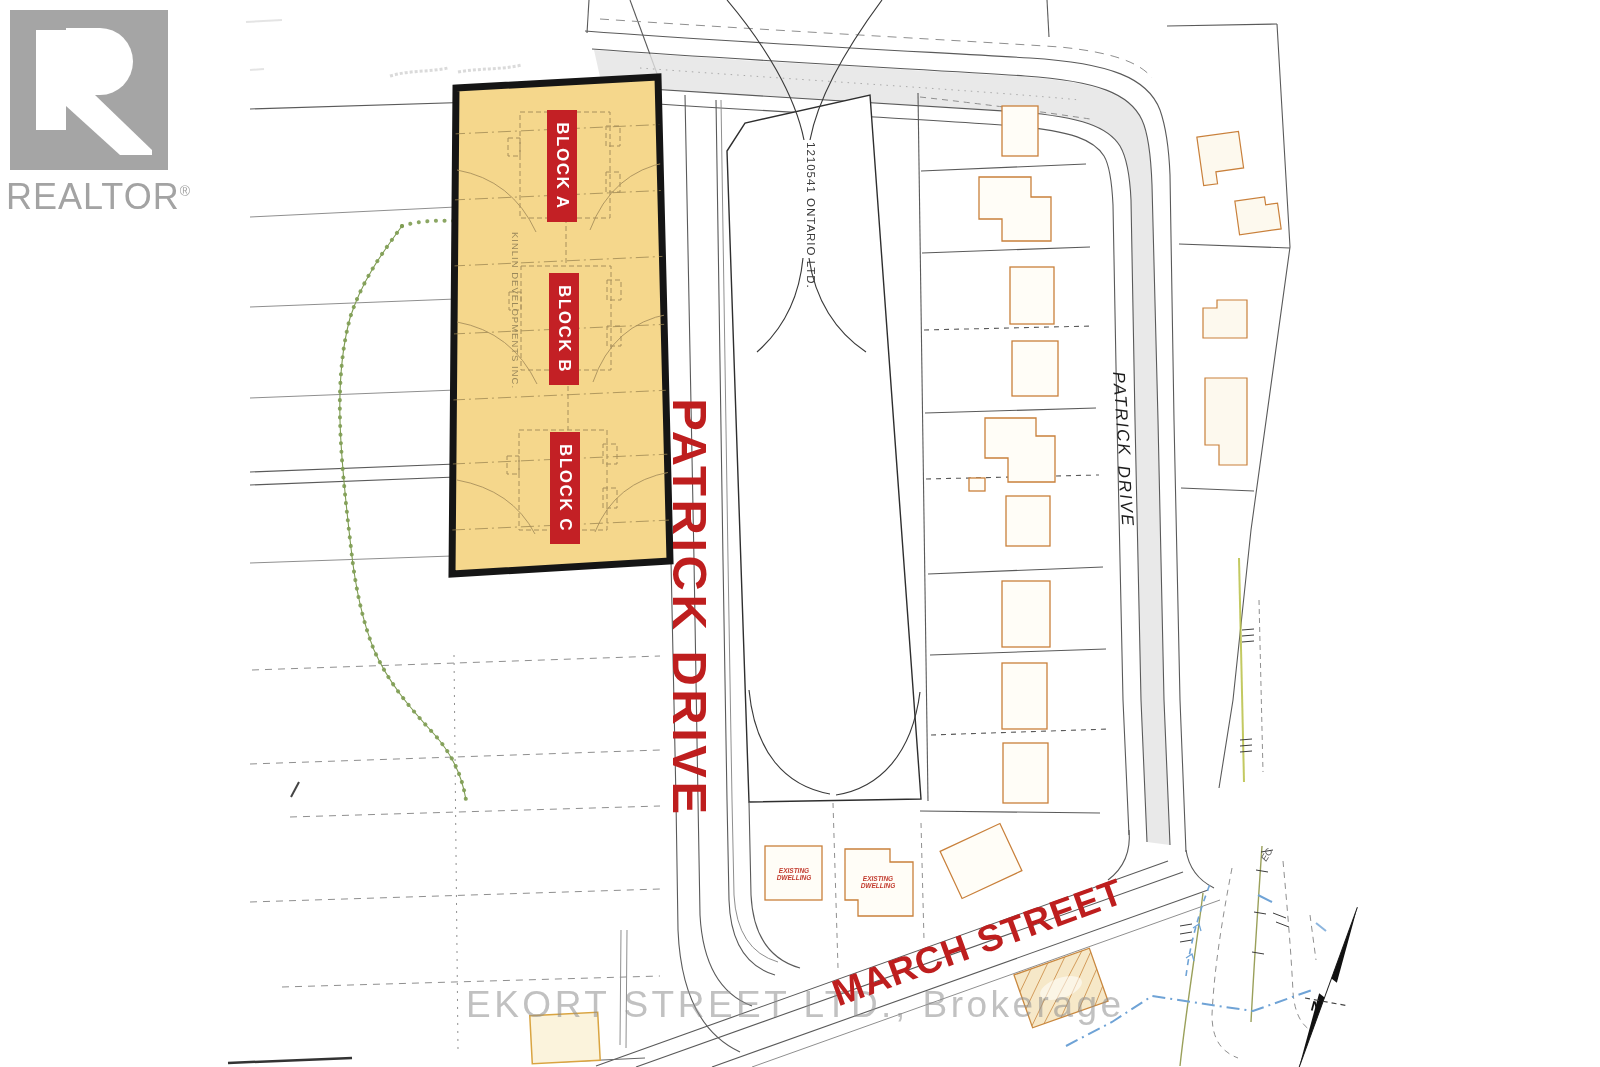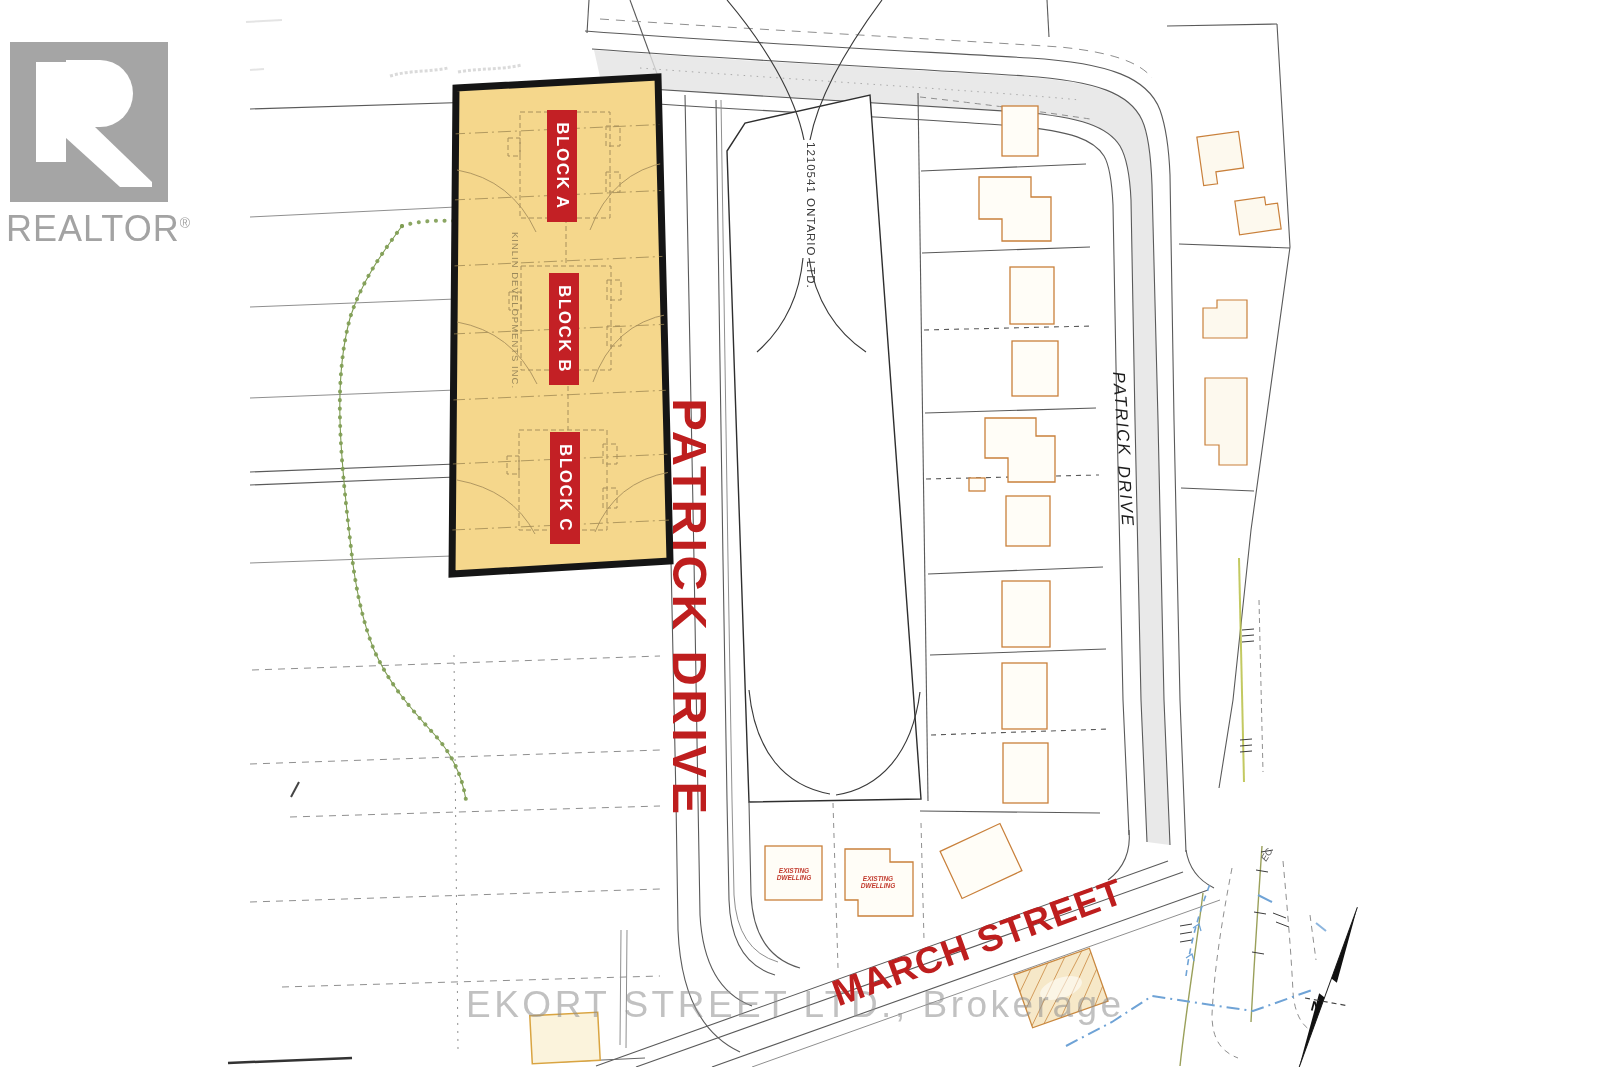--- a/index.html
+++ b/index.html
@@ -26,21 +26,21 @@
          letter-spacing:1.5px;transform:translate(-50%,-50%) rotate(90deg);}
   .street-red{color:var(--street_red,#BE1E1E);font-weight:bold;}
   #patrick-main{left:690px;top:608px;transform:translate(-50%,-50%) rotate(90deg);
     font-size:49px;letter-spacing:3.5px;}
   #march-street{left:978px;top:943px;transform:translate(-50%,-50%) rotate(-20deg);
     font-size:37px;letter-spacing:1px;}
   #watermark{left:466px;top:984px;font-size:37px;letter-spacing:3.5px;
     color:var(--watermark_gray,#8F8F8F);opacity:.55;}
   .dwell{position:absolute;transform:translate(-50%,-50%);text-align:center;font-size:6.5px;
     line-height:7px;color:#C23B2E;font-style:italic;font-weight:bold;letter-spacing:0;}
-  #realtor-box{position:absolute;left:0;top:0;width:200px;height:220px;margin-top:32px;}
+  #realtor-box{position:absolute;left:0;top:0;width:200px;height:220px;}
   #realtor-text{position:absolute;left:6px;top:176px;width:180px;text-align:center;
     font-size:36px;letter-spacing:1px;color:#A3A3A3;}
   #realtor-text sup{font-size:14px;}
 </style>
 </head>
 <body>
 
 <div id="stage">
 
 <svg id="plan-svg" width="1600" height="1067" viewBox="0 0 1600 1067">

